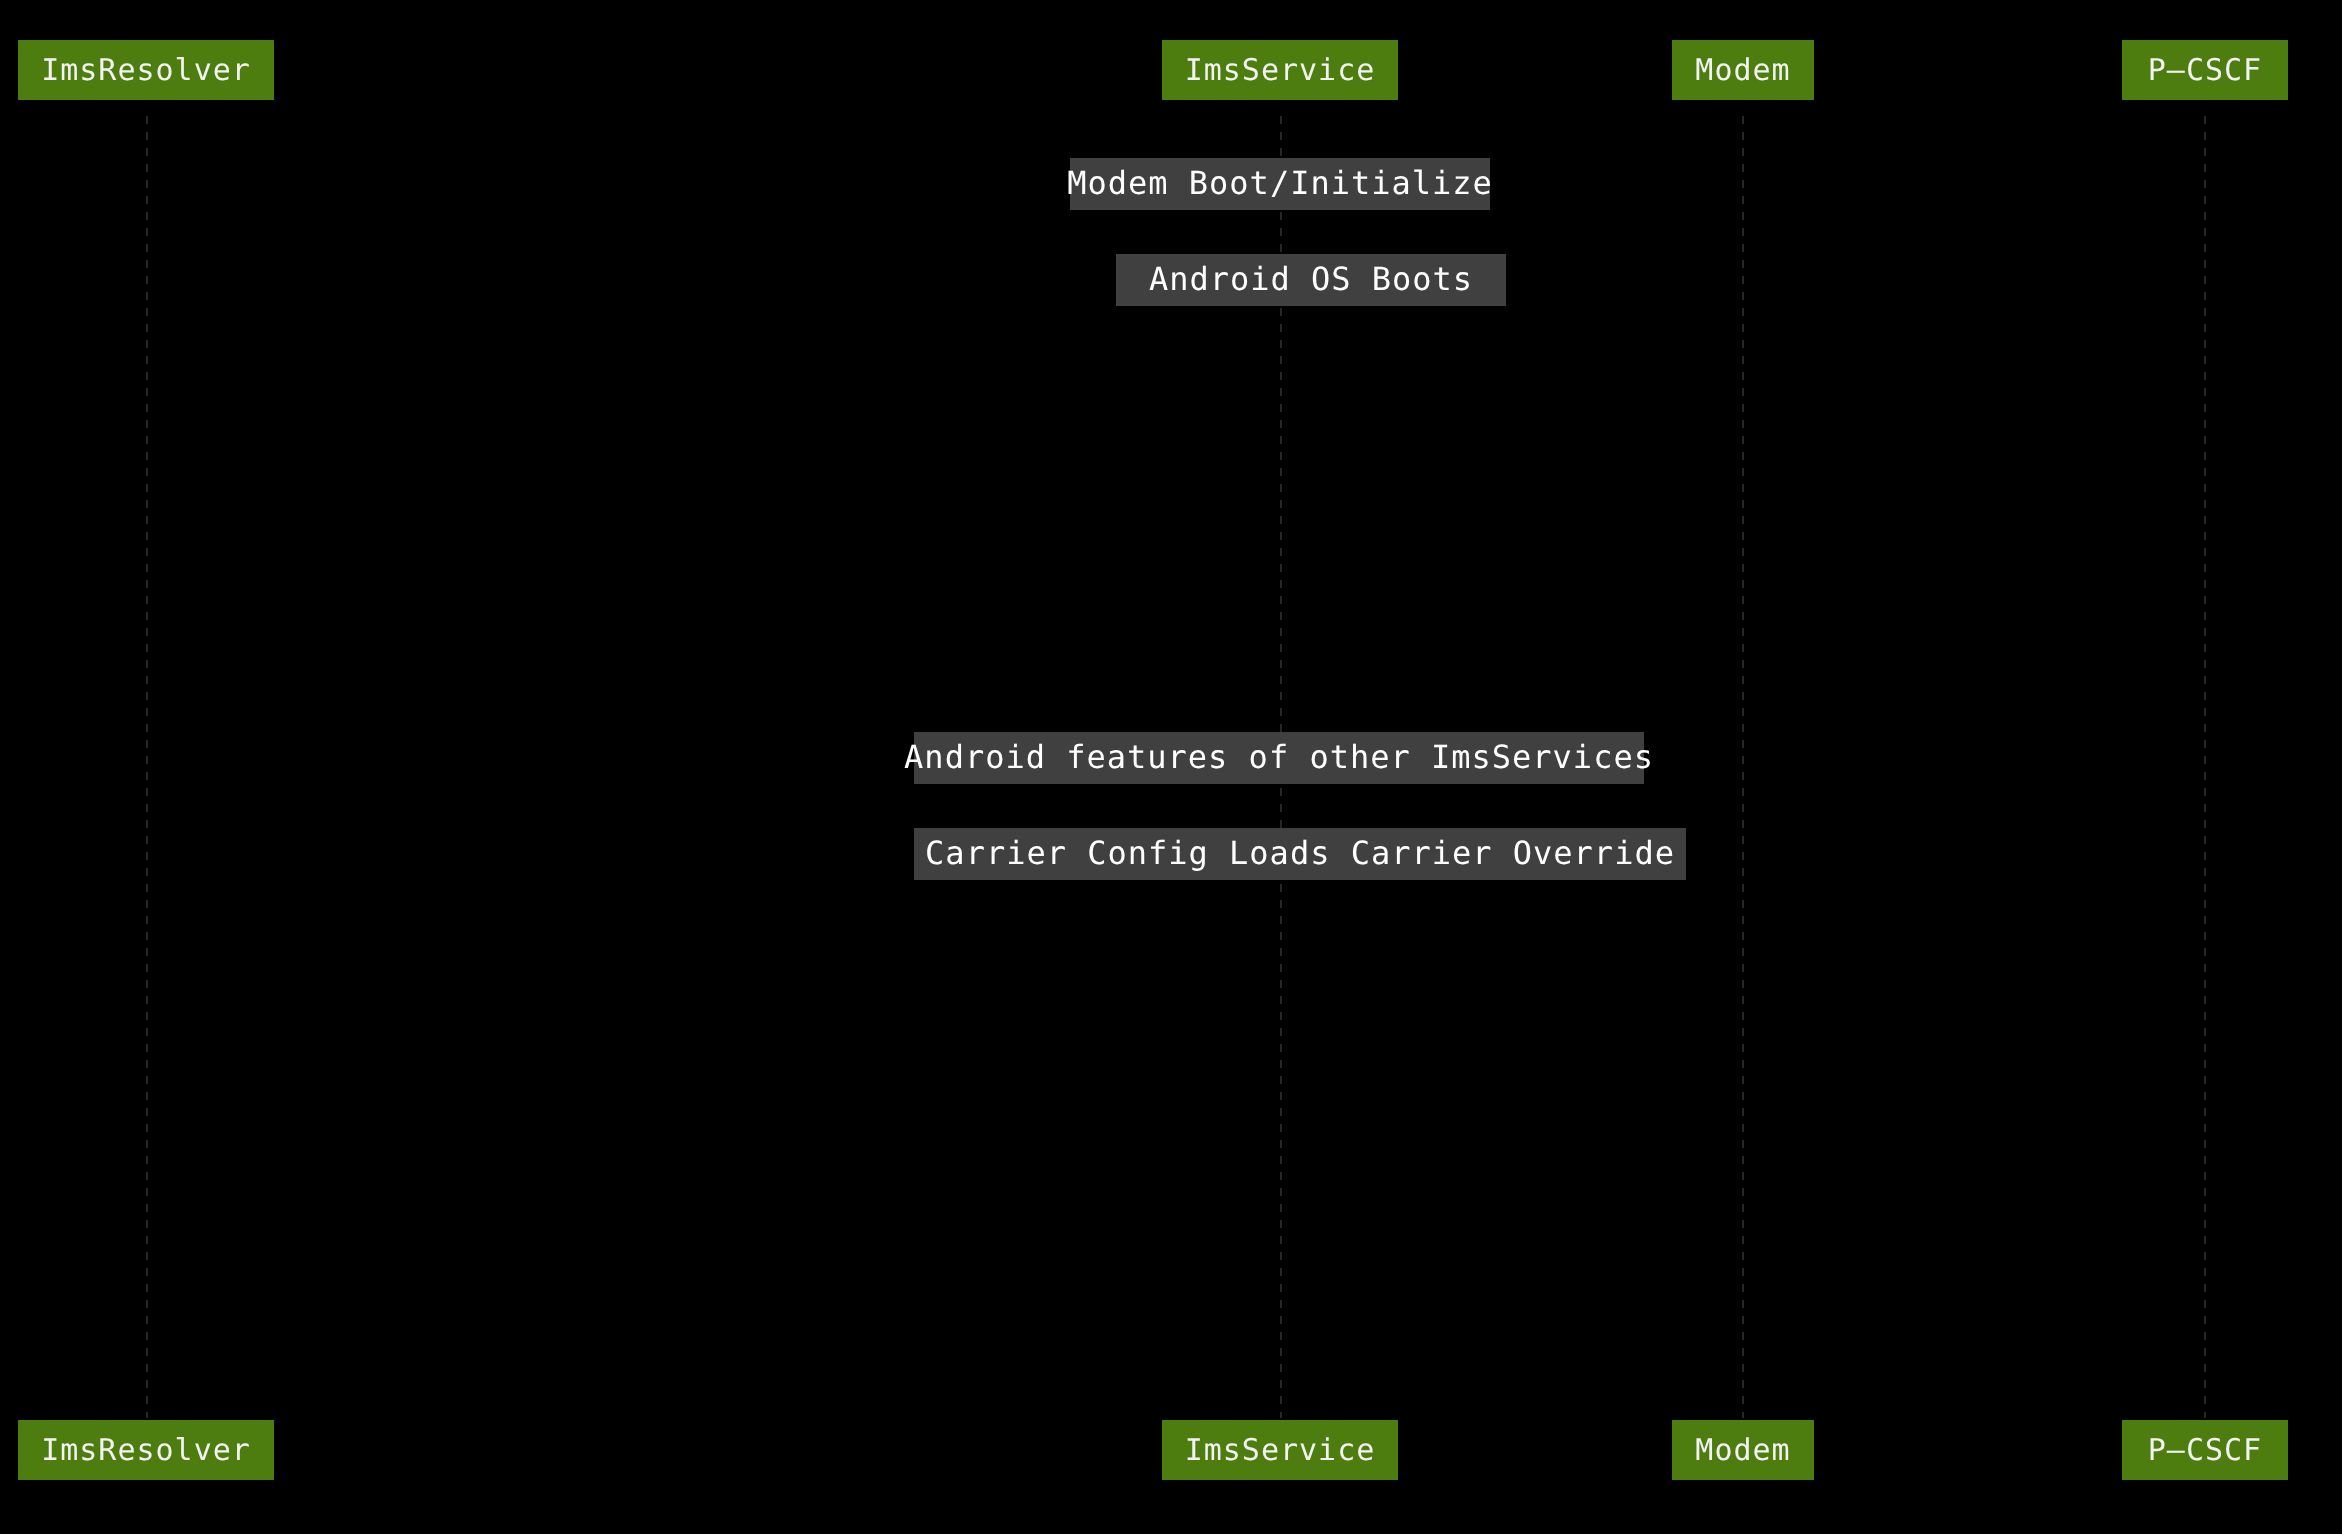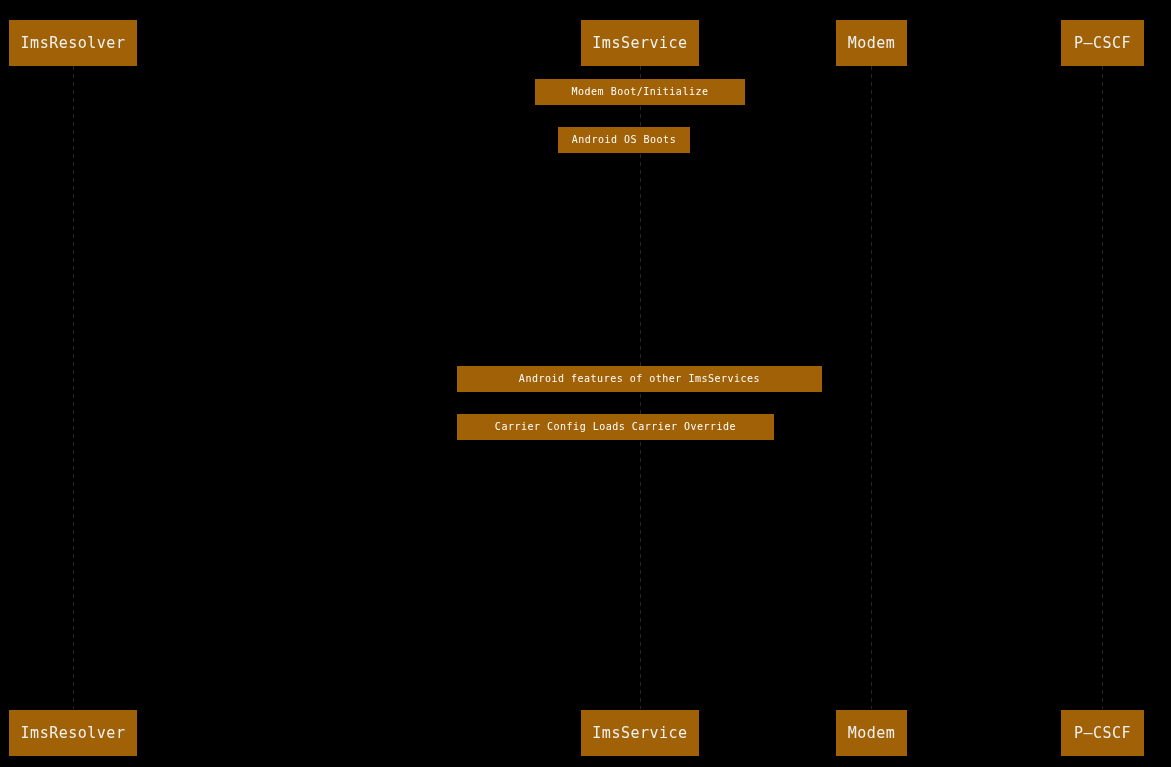--- a/index.html
+++ b/index.html
@@ -25,38 +25,38 @@
     background: repeating-linear-gradient(
       to bottom,
       #262626 0px,
       #262626 4px,
       transparent 4px,
       transparent 8px
     );
   }
   .participant {
     position: absolute;
-    background: #a16207;
+    background: #4d7c0f;
     color: #f2f2f2;
     font-size: 15px;
     line-height: 1;
     letter-spacing: 0.5px;
     display: flex;
     align-items: center;
     justify-content: center;
-    height: 46px;
+    height: 30px;
     white-space: nowrap;
     box-sizing: border-box;
     padding: 0 14px;
   }
   .note {
     position: absolute;
-    background: #a16207;
+    background: #404040;
     color: #ffffff;
-    font-size: 10px;
+    font-size: 16px;
     line-height: 1;
     letter-spacing: 0.5px;
     display: flex;
     align-items: center;
     justify-content: center;
     height: 26px;
     white-space: nowrap;
     box-sizing: border-box;
     padding: 0 6px;
   }
@@ -85,27 +85,27 @@
       </div>
       <div class="participant" style="left: 1061px; top: 20px; width: 83px;">
         <span>P–CSCF</span>
       </div>
     </div>
 
   <div id="notes">
       <div class="note" style="left: 535px; top: 79px; width: 210px;">
         <span>Modem Boot/Initialize</span>
       </div>
-      <div class="note" style="left: 558px; top: 127px; width: 132px;">
+      <div class="note" style="left: 558px; top: 127px; width: 195px;">
         <span>Android OS Boots</span>
       </div>
       <div class="note" style="left: 457px; top: 366px; width: 365px;">
         <span>Android features of other ImsServices</span>
       </div>
-      <div class="note" style="left: 457px; top: 414px; width: 317px;">
+      <div class="note" style="left: 457px; top: 414px; width: 386px;">
         <span>Carrier Config Loads Carrier Override</span>
       </div>
     </div>
 
   <div id="participants-bottom">
       <div class="participant" style="left: 9px; top: 710px; width: 128px;">
         <span>ImsResolver</span>
       </div>
       <div class="participant" style="left: 581px; top: 710px; width: 118px;">
         <span>ImsService</span>

